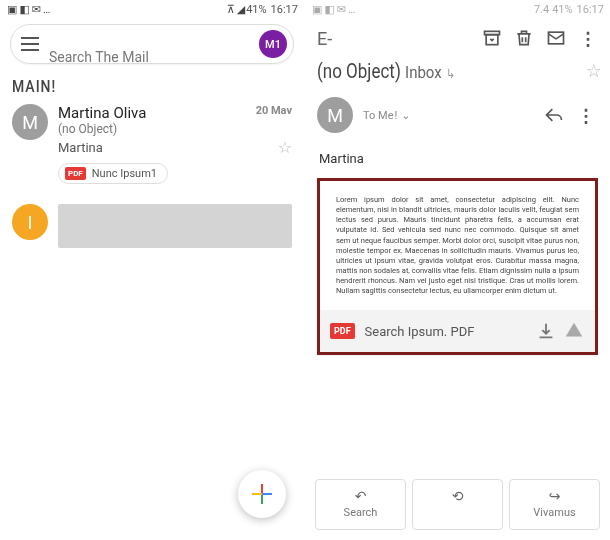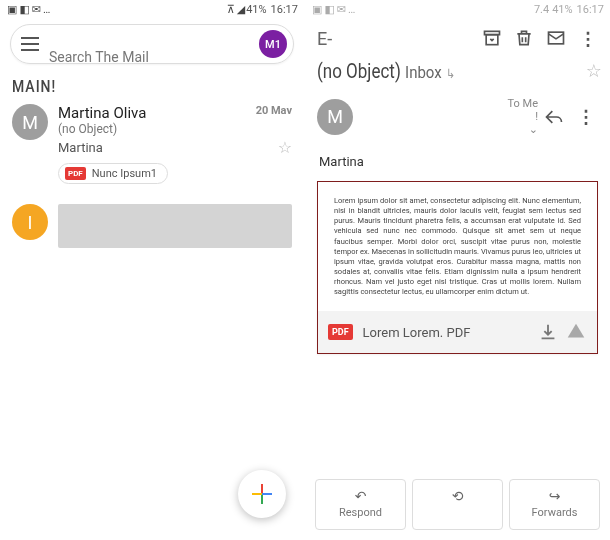--- a/index.html
+++ b/index.html
@@ -61,27 +61,27 @@
   .iconbtn svg { width:20px; height:20px; }
 
   .subjectline { display:flex; align-items:center; padding: 4px 8px 2px 12px; justify-content: space-between; }
   .subjectline .t { font-size:17px; color:#444; flex:1; transform:scaleY(1.15); transform-origin:left; white-space:nowrap; }
   .substar { color:#bbb; font-size:18px; margin-left:6px; }
 
   .msghead { display:flex; align-items:center; padding: 14px 8px 6px 12px; }
   .msghead .avatar { width:36px; height:36px; border-radius:50%; background:#9e9e9e; color:#fff; display:flex; align-items:center; justify-content:center; font-size:18px; margin-right:10px; }
   .msghead .col { flex:1; }
   .msghead .from { font-size:13px; color:#222; }
-  .msghead .to { font-size:11px; color:#888; display:flex; align-items:flex-end;flex-direction:column; }
+  .msghead .to { font-size:11px; color:#888; display:flex; align-items:flex-start; }
   .msghead .to .chev { margin-left:4px; }
   .headicons { display:flex; }
 
   .bodytext { padding: 12px 14px 6px 14px; font-size:13px; color:#333; }
 
-  .card { margin: 6px 12px; border:1px solid #7f1d1d; box-shadow:0 1px 2px rgba(0,0,0,0.06); }
+  .card { margin: 6px 12px; border:3px solid #7f1d1d; box-shadow:0 1px 2px rgba(0,0,0,0.06); }
   .lorembox { padding:14px 16px; font-size:7.5px; line-height:1.35; color:#444; text-align:justify; }
   .attachbar { background:#f3f3f3; display:flex; align-items:center; padding:10px 10px; }
   .attachbar .pdf { background:#e53935; color:#fff; font-size:9px; font-weight:700; padding:3px 4px; border-radius:2px; margin-right:10px; }
   .attachbar .fname { flex:1; font-size:13px; color:#555; }
   .attachbar .aicon { width:22px; height:22px; display:flex; align-items:center; justify-content:center; margin-left:6px; color:#777; }
 
   .actions { position:absolute; bottom:10px; left:10px; right:10px; display:flex; gap:6px; }
   .actbtn { flex:1; border:1px solid #ddd; border-radius:4px; padding:8px 2px 10px 2px; text-align:center; background:#fff; }
   .actbtn .aico { color:#666; font-size:14px; margin-bottom:2px; }
   .actbtn .albl { font-size:11px; color:#777; line-height:1.2; }
@@ -211,40 +211,40 @@
       <div class="iconbtn" style="font-size:18px;font-weight:700">⋮</div>
     </div>
   </div>
 
   <div class="bodytext">Martina</div>
 
   <div class="card">
     <div class="lorembox">Lorem ipsum dolor sit amet, consectetur adipiscing elit. Nunc elementum, nisi in blandit ultricies, mauris dolor laculis velit, feugiat sem lectus sed purus. Mauris tincidunt pharetra felis, a accumsan erat vulputate id. Sed vehicula sed nunc nec commodo. Quisque sit amet sem ut neque faucibus semper. Morbi dolor orci, suscipit vitae purus non, molestie tempor ex. Maecenas in sollicitudin mauris. Vivamus purus leo, ultricies ut ipsum vitae, gravida volutpat eros. Curabitur massa magna, mattis non sodales at, convallis vitae felis. Etiam dignissim nulla a ipsum hendrerit rhoncus. Nam vel justo eget nisl tristique. Cras ut mollis lorem. Nullam sagittis consectetur lectus, eu ullamcorper enim dictum ut.</div>
     <div class="attachbar">
       <span class="pdf">PDF</span>
-      <span class="fname">Lorem Lorem. PDF</span>
+      <span class="fname">Search Ipsum. PDF</span>
       <span class="aicon">
         <svg viewBox="0 0 24 24" fill="none" stroke="currentColor" stroke-width="2">
             <path d="M12 4v10M8 11l4 4 4-4M5 19h14"></path>
           </svg>
       </span>
       <span class="aicon">
         <svg viewBox="0 0 24 24" fill="currentColor">
             <path d="M12 3L3 18h18L12 3z" opacity="0.6"></path>
           </svg>
       </span>
     </div>
   </div>
 
   <div class="actions">
     <div class="actbtn">
       <div class="aico">↶</div>
-      <div class="albl">Respond</div>
+      <div class="albl">Search</div>
     </div>
     <div class="actbtn">
       <div class="aico">⟲</div>
     </div>
     <div class="actbtn">
       <div class="aico">↪</div>
-      <div class="albl">Forwards</div>
+      <div class="albl">Vivamus</div>
     </div>
   </div>
 </div>
 
 </body></html>

